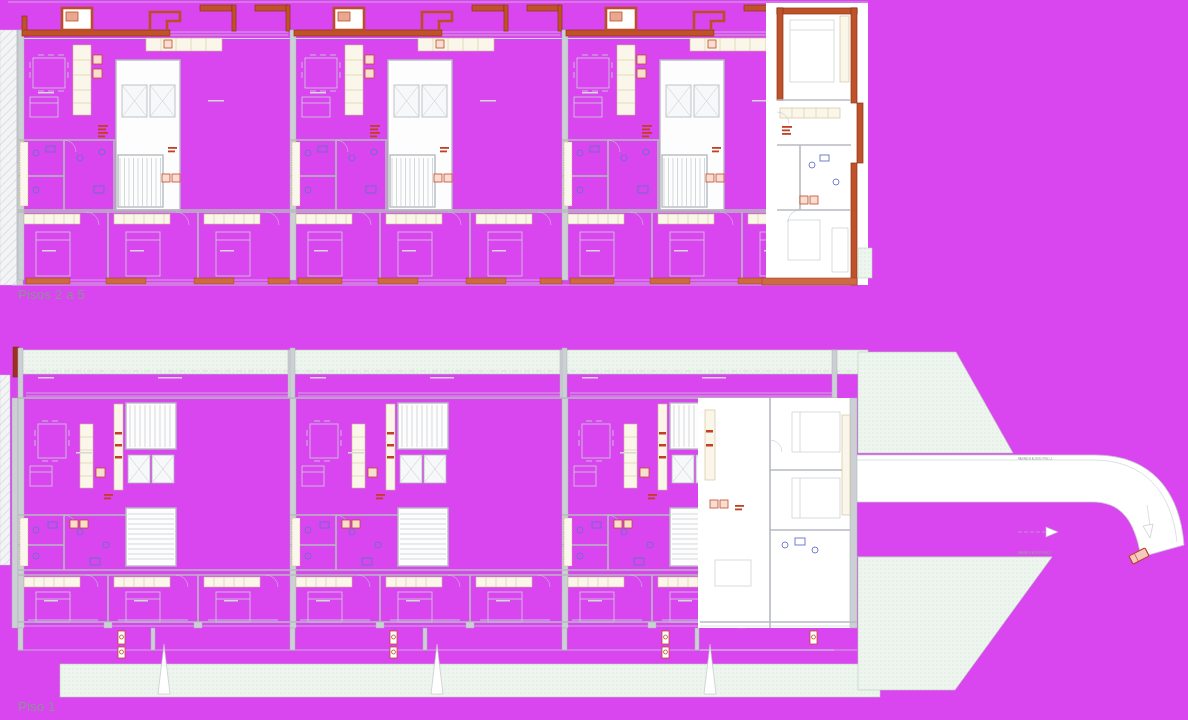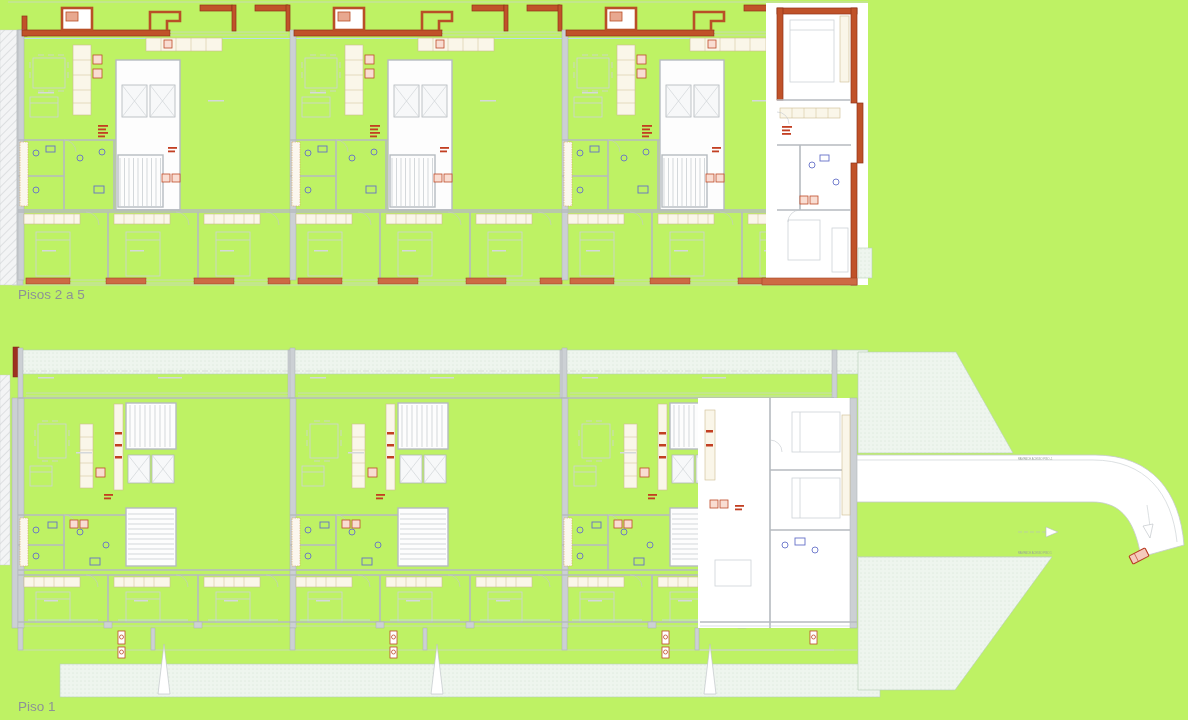--- a/index.html
+++ b/index.html
@@ -1,17 +1,17 @@
 <!DOCTYPE html>
 <html><head>
 <meta charset="utf-8">
 <style>
   html,body{margin:0;padding:0;background:#ffffff;width:1188px;height:720px;overflow:hidden;
     font-family:"Liberation Sans", sans-serif;}
-  #stage{position:relative;width:1188px;height:720px;background:#bef264;}
+  #stage{position:relative;width:1188px;height:720px;background:#d946ef;}
   svg{display:block}
   
   .wr{fill:#c05229;stroke:#8f3317;stroke-width:.7}
   .wr2{fill:#cd6a44;stroke:#a04424;stroke-width:.6}
   .bk{fill:#fff;stroke:#b94f27;stroke-width:2.6}
   .bkin{fill:#e8a88f;stroke:#b94f27;stroke-width:.8}
   .bk2{fill:none;stroke:#b94f27;stroke-width:2.6}
   .wg{fill:#ccd0d4;stroke:#aab0b5;stroke-width:.5}
   .part{stroke:#b6bbc0;stroke-width:1.6;fill:none}
   .thin{stroke:#cdd2d6;stroke-width:.7;fill:none}

